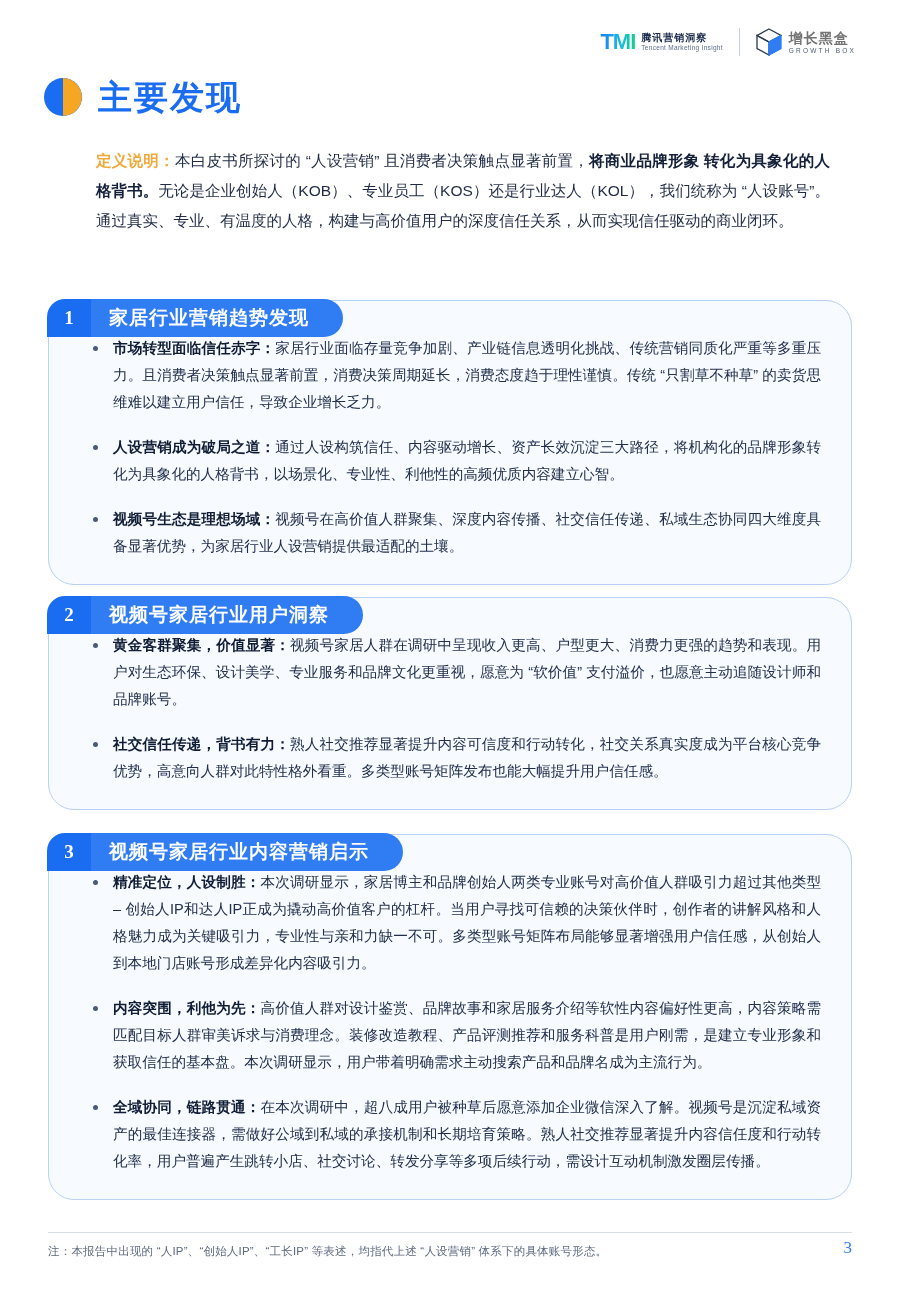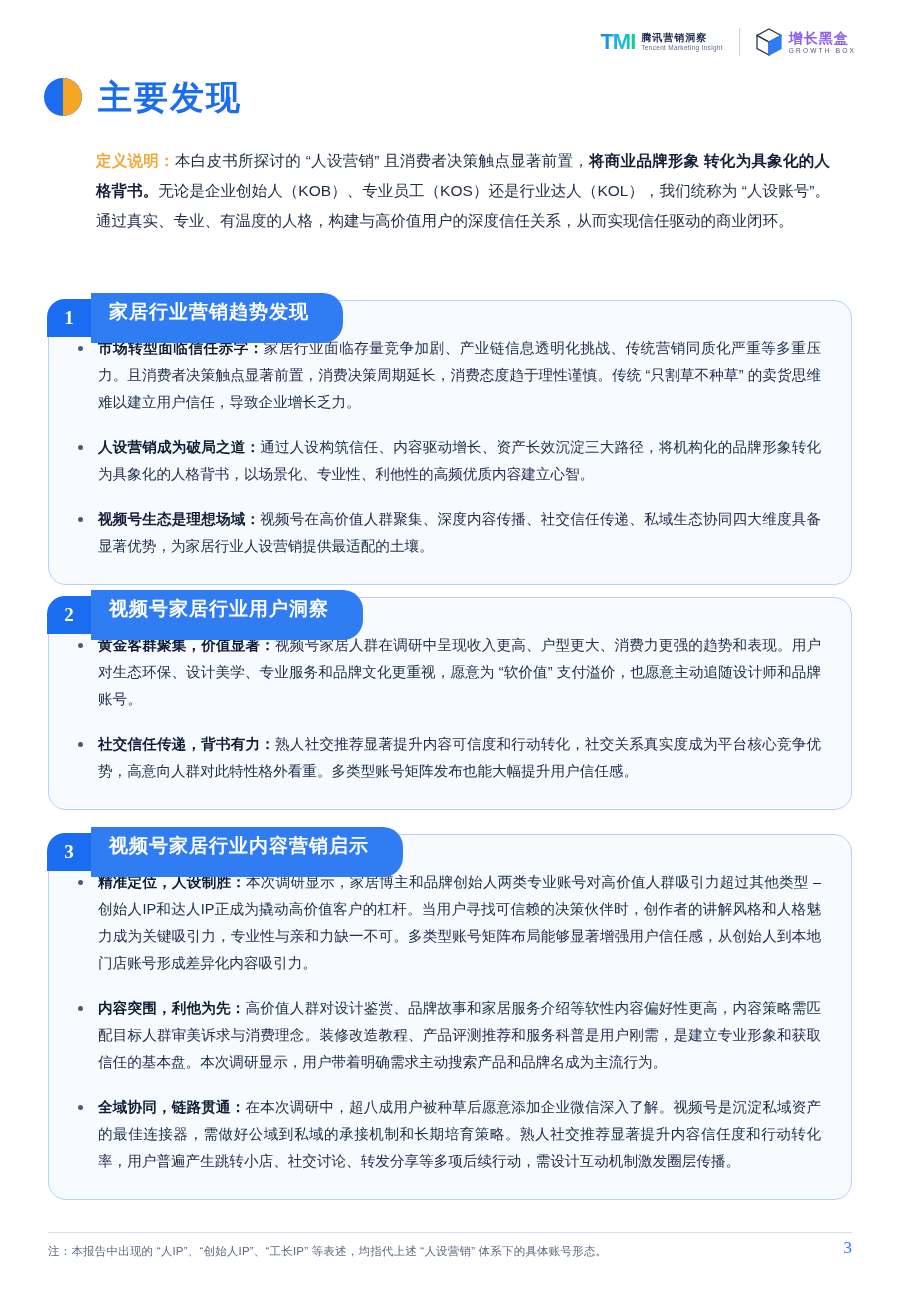--- a/index.html
+++ b/index.html
@@ -71,21 +71,21 @@
     align-items: center;
     gap: 7px;
   }
   .gbox-cube {
     width: 26px;
     height: 28px;
   }
   .gbox-text .g1 {
     font-size: 14px;
     font-weight: bold;
-    color: #8b5cf6;
+    color: #737373;
     line-height: 1.2;
     letter-spacing: 1px;
   }
   .gbox-text .g2 {
     font-size: 6.5px;
     color: #4c5a70;
     letter-spacing: 2.2px;
     line-height: 1.2;
   }
 
@@ -147,23 +147,23 @@
 
   
   .section {
     position: absolute;
     left: 48px;
     width: 804px;
     box-sizing: border-box;
   }
   .section-box {
     border: 1px solid #b9d1f5;
-    border-radius: 18px;
+    border-radius: 26px;
     background: #f7faff;
-    padding: 34px 30px 22px 23px;
+    padding: 34px 30px 22px 38px;
     box-sizing: border-box;
   }
   .section-header {
     position: absolute;
     top: -1px;
     left: -1px;
     display: flex;
     align-items: center;
     height: 38px;
   }
@@ -182,21 +182,21 @@
     font-family: "Liberation Serif", serif;
   }
   .sec-title {
     height: 38px;
     background: #2f7cf3;
     color: #ffffff;
     font-size: 19px;
     font-weight: bold;
     display: flex;
     align-items: center;
-    padding: 0 34px 12px 18px;
+    padding: 0 34px 0 18px;
     border-top-right-radius: 20px;
     border-bottom-right-radius: 20px;
     letter-spacing: 1px;
   }
   .bullets {
     margin: 0;
     padding: 0;
     list-style: none;
   }
   .bullet {

